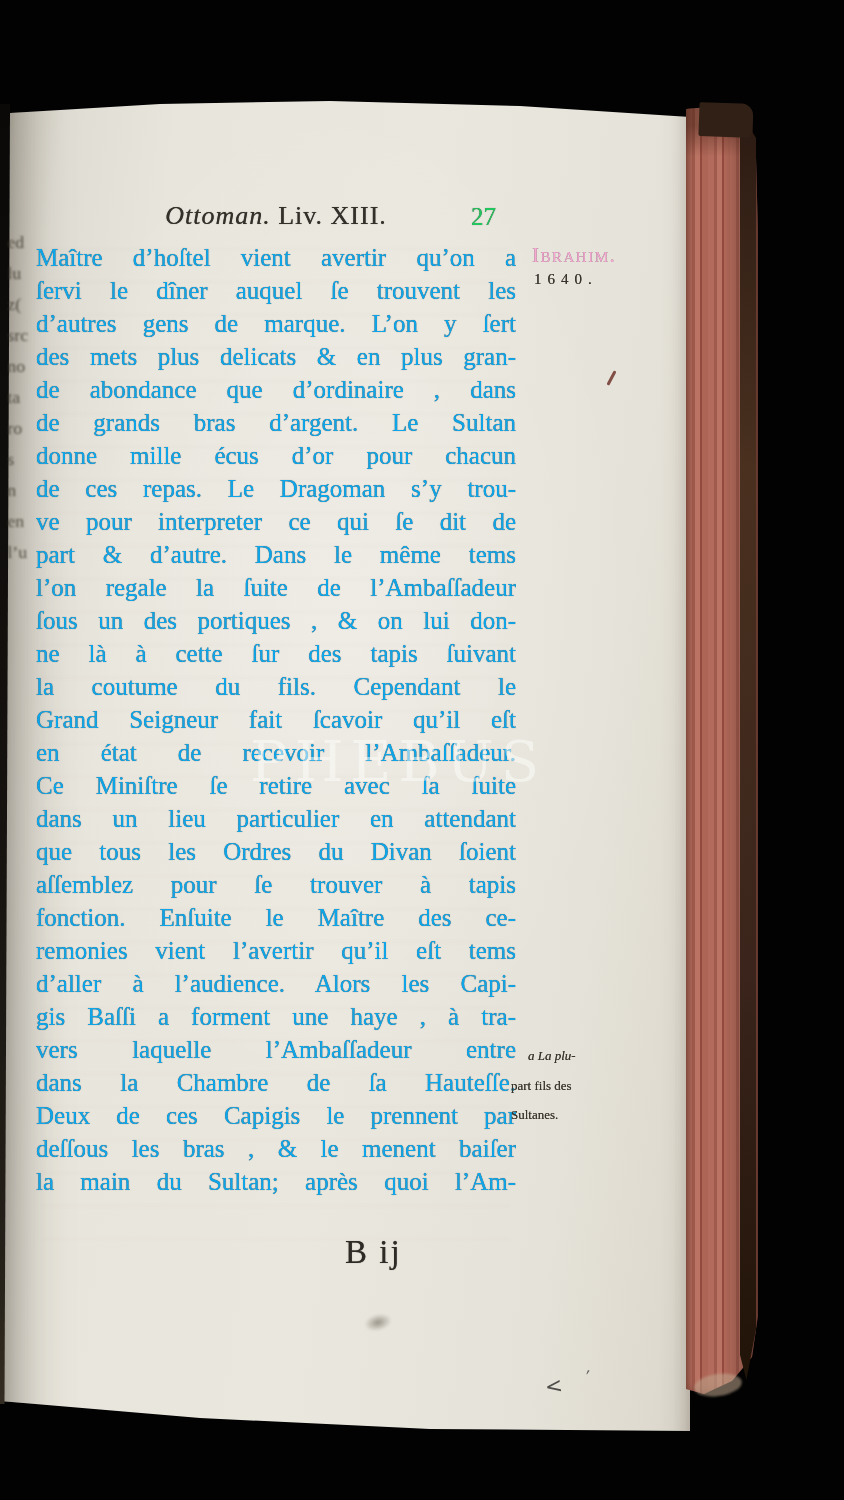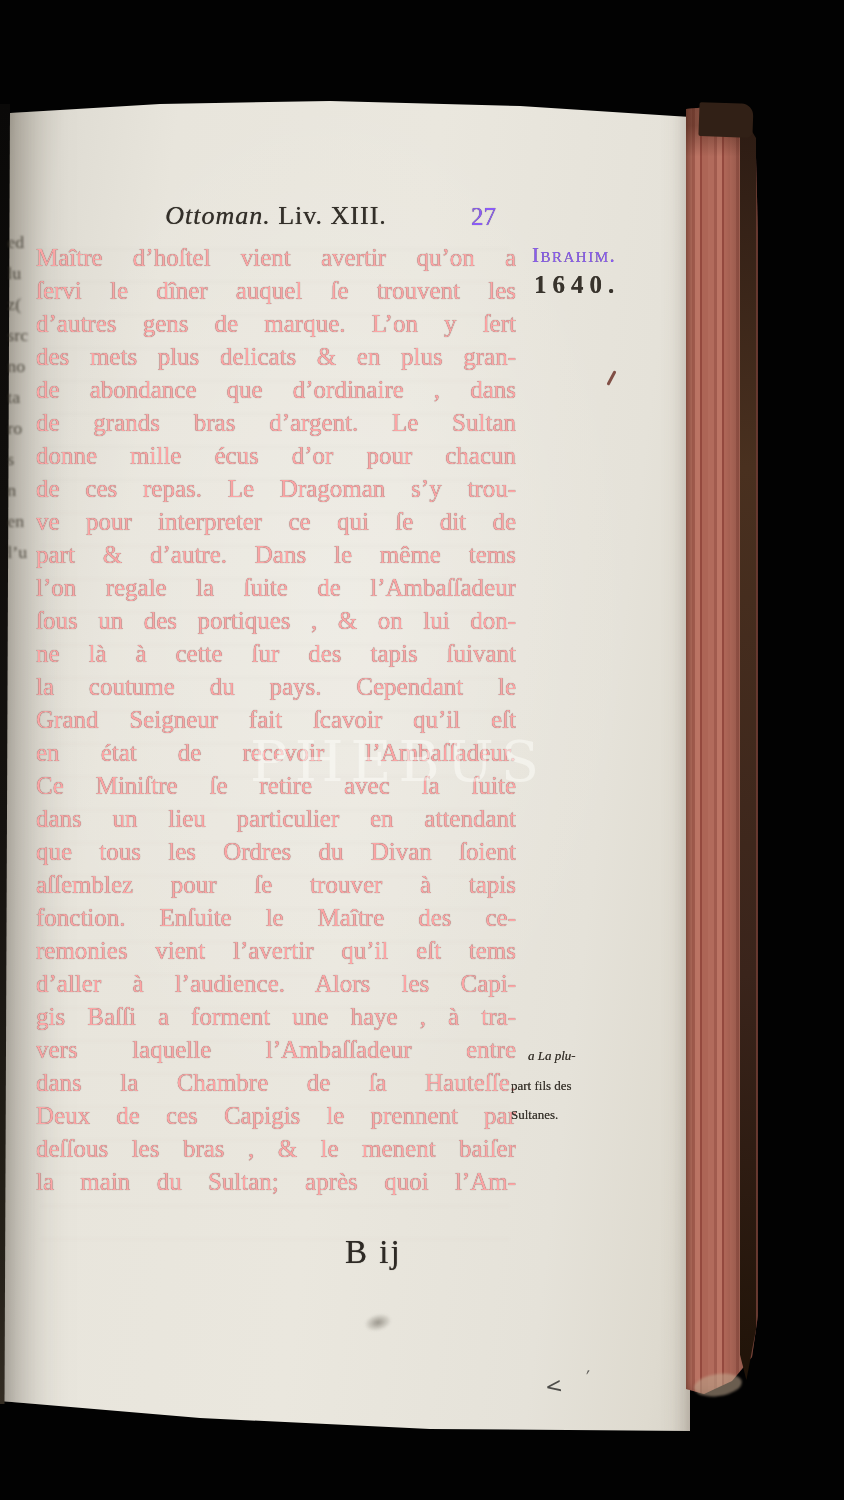--- a/index.html
+++ b/index.html
@@ -38,30 +38,30 @@
     clip-path:polygon(0 0,100% 26px,100% 96%,40% 100%,0 98%);
     background:linear-gradient(180deg,#2c1b13,#49301f 28%,#3a241b 68%,#201308);}
   .corner-blob{position:absolute;left:699px;top:103px;width:54px;height:34px;background:#312016;
     border-radius:2px 12px 6px 2px;transform:rotate(2deg);}
   .edge-tip{position:absolute;left:694px;top:1374px;width:48px;height:22px;background:#c0a88f;
     border-radius:50%;transform:rotate(-8deg);opacity:.55;filter:blur(1px);}
   
   .header-row{position:absolute;left:36px;top:201px;width:480px;text-align:center;
     font-size:26px;color:#332f29;letter-spacing:1px;text-shadow:0 0 .7px rgba(46,42,37,.9);}
   .header-row .ital{font-style:italic;margin-top:41px;}
-  .folio{position:absolute;left:471px;top:203px;font-size:25px;color:#8b5cf6;
+  .folio{position:absolute;left:471px;top:203px;font-size:25px;color:#22c55e;
     text-shadow:0 0 .7px rgba(46,42,37,.9);}
   .text-block{position:absolute;left:36px;top:241px;width:480px;}
-  .bline{height:33px;font-size:25px;line-height:33px;color:#fca5a5;
+  .bline{height:33px;font-size:25px;line-height:33px;color:#0ea5e9;
     text-align:justify;text-align-last:justify;white-space:normal;overflow:hidden;
     text-shadow:0 0 .7px rgba(46,42,37,.85);}
   .marg-name{position:absolute;left:532px;top:243px;font-variant:small-caps;font-size:21px;
-    letter-spacing:1.5px;color:#8b5cf6;text-shadow:0 0 .6px rgba(46,42,37,.8);}
-  .marg-year{position:absolute;left:534px;top:271px;font-size:25px;letter-spacing:6px;
-    color:#38332c;text-shadow:0 0 .6px rgba(46,42,37,.8);font-weight:bold;}
+    letter-spacing:1.5px;color:#f9a8d4;text-shadow:0 0 .6px rgba(46,42,37,.8);}
+  .marg-year{position:absolute;left:534px;top:271px;font-size:15px;letter-spacing:6px;
+    color:#38332c;text-shadow:0 0 .6px rgba(46,42,37,.8);}
   .marg-note{position:absolute;left:511px;top:1041px;width:135px;font-size:13px;
     line-height:29.5px;color:#3a352d;text-shadow:0 0 .6px rgba(46,42,37,.8);}
   .marg-note .n0{padding-left:17px;font-style:italic;}
   .signature{position:absolute;left:345px;top:1234px;font-size:33px;letter-spacing:2px;
     color:#2e2a25;text-shadow:0 0 .7px rgba(46,42,37,.85);}
   
   .watermark{position:absolute;left:250px;top:729px;font-family:"DejaVu Serif",serif;
     font-size:56px;letter-spacing:7px;color:rgba(253,253,250,.5);filter:blur(.4px);}
   
   .red-stroke{position:absolute;left:610px;top:370px;width:3px;height:16px;background:#6e352c;
@@ -120,21 +120,21 @@
     <div class="bline">des mets plus delicats &amp; en plus gran-</div>
     <div class="bline">de abondance que d’ordinaire , dans</div>
     <div class="bline">de grands bras d’argent. Le Sultan</div>
     <div class="bline">donne mille écus d’or pour chacun</div>
     <div class="bline">de ces repas. Le Dragoman s’y trou-</div>
     <div class="bline">ve pour interpreter ce qui ſe dit de</div>
     <div class="bline">part &amp; d’autre. Dans le même tems</div>
     <div class="bline">l’on regale la ſuite de l’Ambaſſadeur</div>
     <div class="bline">ſous un des portiques , &amp; on lui don-</div>
     <div class="bline">ne là à cette ſur des tapis ſuivant</div>
-    <div class="bline">la coutume du pays. Cependant le</div>
+    <div class="bline">la coutume du fils. Cependant le</div>
     <div class="bline">Grand Seigneur fait ſcavoir qu’il eſt</div>
     <div class="bline">en état de recevoir l’Ambaſſadeur.</div>
     <div class="bline">Ce Miniſtre ſe retire avec ſa ſuite</div>
     <div class="bline">dans un lieu particulier en attendant</div>
     <div class="bline">que tous les Ordres du Divan ſoient</div>
     <div class="bline">aſſemblez pour ſe trouver à tapis</div>
     <div class="bline">fonction. Enſuite le Maître des ce-</div>
     <div class="bline">remonies vient l’avertir qu’il eſt tems</div>
     <div class="bline">d’aller à l’audience. Alors les Capi-</div>
     <div class="bline">gis Baſſi a forment une haye , à tra-</div>

